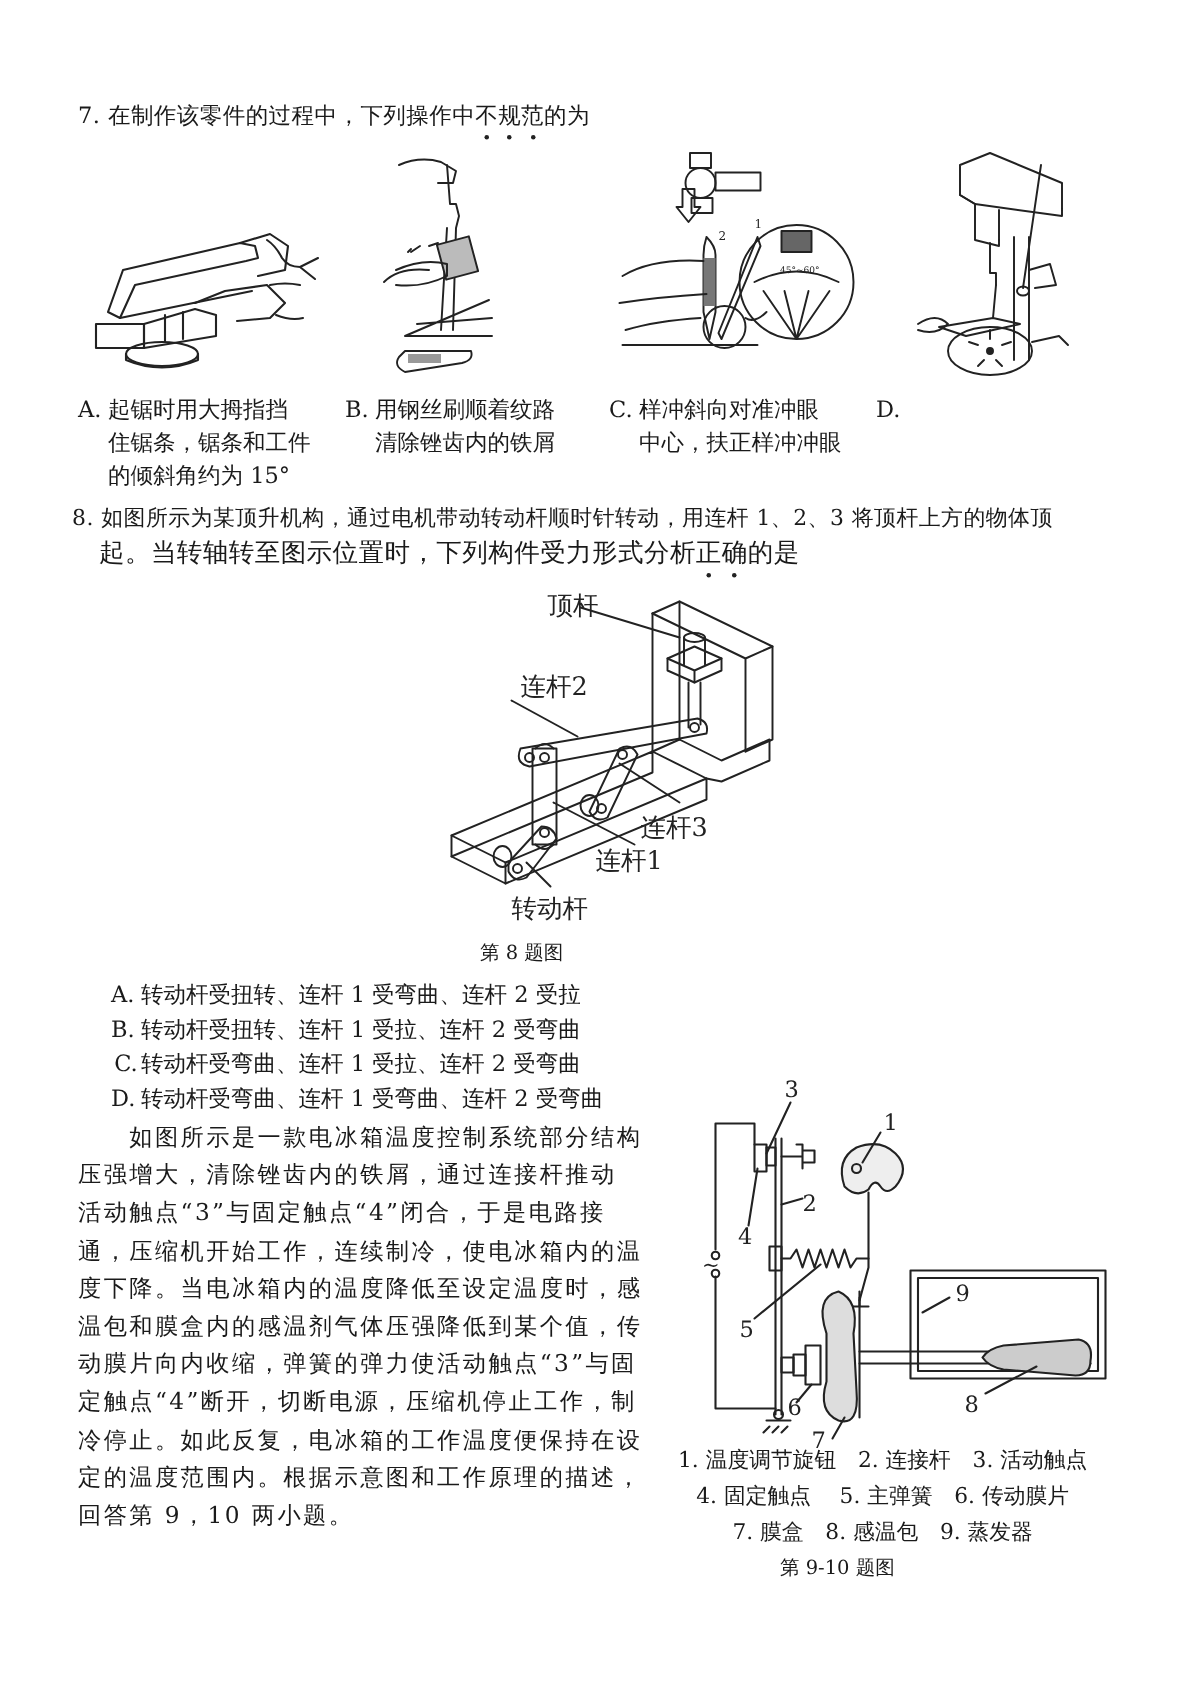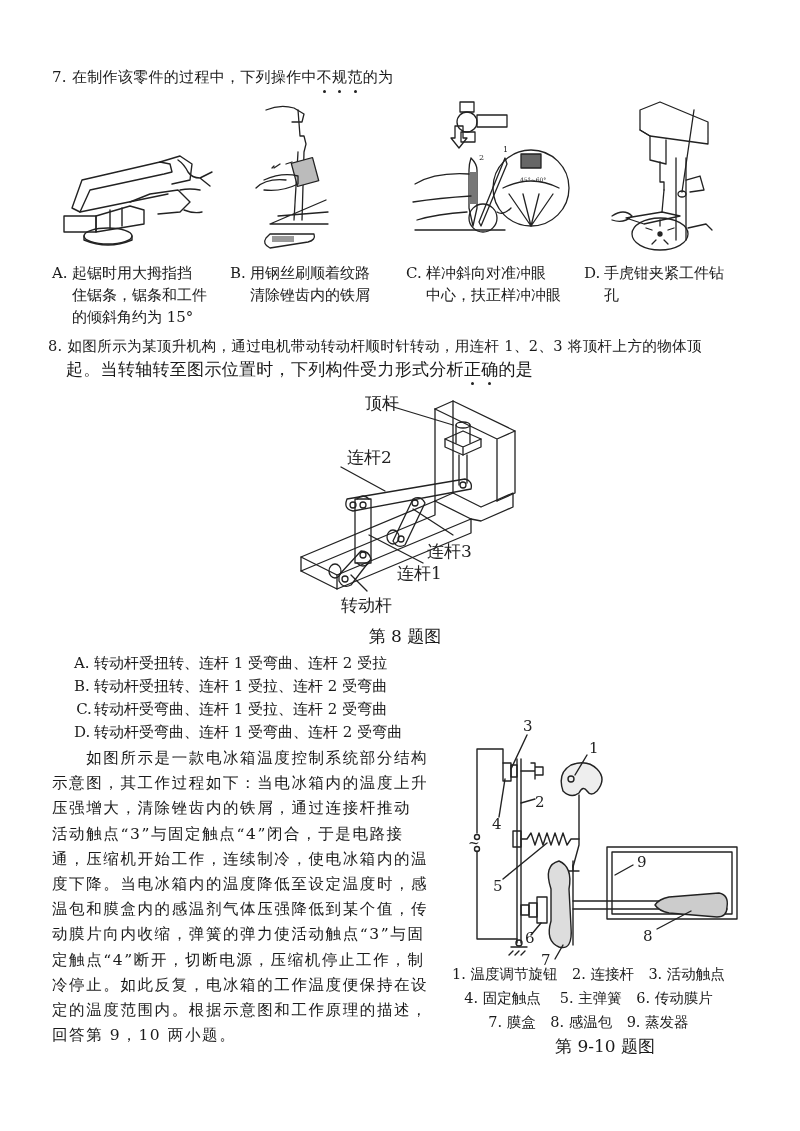--- a/index.html
+++ b/index.html
@@ -11,21 +11,21 @@
     .abs { position: absolute; }
     .line { font-size: 15px; line-height: 22px; white-space: nowrap; letter-spacing: 0.3px; }
     .emph { position: relative; display: inline-block; }
     .emph::after {
       content: ""; position: absolute; left: 50%; bottom: -5px;
       width: 3px; height: 3px; margin-left: -1.5px; border-radius: 50%; background: #222;
     }
     .opt { font-size: 15px; line-height: 22px; }
     .opt-letter { display: inline-block; width: 20px; }
     .opt-text { display: inline-block; vertical-align: top; }
-    .caption { font-size: 17px; line-height: 20px; text-align: center; }
+    .caption { font-size: 13px; line-height: 20px; text-align: left; }
     .para { font-size: 15.5px; line-height: 25.2px; letter-spacing: 1.6px; white-space: nowrap; }
     .legend { font-size: 14.5px; line-height: 24px; white-space: nowrap; }
     svg { overflow: visible; }
     svg text { font-family: "DejaVu Serif", "Liberation Serif", serif; fill: #222; }
   </style>
 </head>
 <body>
 
 <div class="abs line" style="left:52px; top:66px;"><span>7. 在制作该零件的过程中，下列操作中</span><span class="emph">不</span><span class="emph">规</span><span class="emph">范</span><span>的为</span></div>
 
@@ -98,21 +98,21 @@
 <div class="abs opt" style="left:52px; top:262px;">
   <span class="opt-letter">A.</span><span class="opt-text"><div>起锯时用大拇指挡</div><div>住锯条，锯条和工件</div><div>的倾斜角约为 15°</div></span>
 </div>
 <div class="abs opt" style="left:230px; top:262px;">
   <span class="opt-letter">B.</span><span class="opt-text"><div>用钢丝刷顺着纹路</div><div>清除锉齿内的铁屑</div></span>
 </div>
 <div class="abs opt" style="left:406px; top:262px;">
   <span class="opt-letter">C.</span><span class="opt-text"><div>样冲斜向对准冲眼</div><div>中心，扶正样冲冲眼</div></span>
 </div>
 <div class="abs opt" style="left:584px; top:262px;">
-  <span class="opt-letter">D.</span><span class="opt-text"><div>手虎钳夹紧工件钻</div><div>孔</div></span>
+  <span class="opt-letter">D.</span>
 </div>
 
 <div class="abs line" style="left:48px; top:335px; font-size:14.6px;">8. 如图所示为某顶升机构，通过电机带动转动杆顺时针转动，用连杆 1、2、3 将顶杆上方的物体顶</div>
 <div class="abs line" style="left:66px; top:358px; font-size:17px;"><span>起。当转轴转至图示位置时，下列构件受力形式分析</span><span class="emph">正</span><span class="emph">确</span><span>的是</span></div>
 
 <svg class="abs" style="left:285px; top:395px;" width="240" height="225" viewBox="0 0 240 225" fill="none" stroke="#222" stroke-width="1.3" stroke-linejoin="round" stroke-linecap="round">
 
   <path d="M16 162 L150 106 L150 120 L16 176 Z"></path>
   <path d="M16 162 L52 180 L52 194 L16 176"></path>
   <path d="M52 180 L186 124 L186 138 L52 194"></path>
@@ -163,21 +163,20 @@
 </svg>
 <div class="abs caption" style="left:320px; top:626px; width:170px;">第 8 题图</div>
 
 <div class="abs opt" style="left:74px; top:652px;"><span class="opt-letter">A.</span><span>转动杆受扭转、连杆 1 受弯曲、连杆 2 受拉</span></div>
 <div class="abs opt" style="left:74px; top:675px;"><span class="opt-letter">B.</span><span>转动杆受扭转、连杆 1 受拉、连杆 2 受弯曲</span></div>
 <div class="abs opt" style="left:74px; top:698px;text-align:center;"><span class="opt-letter">C.</span><span>转动杆受弯曲、连杆 1 受拉、连杆 2 受弯曲</span></div>
 <div class="abs opt" style="left:74px; top:721px;"><span class="opt-letter">D.</span><span>转动杆受弯曲、连杆 1 受弯曲、连杆 2 受弯曲</span></div>
 
 <div class="abs" style="left:52px; top:746px; width:390px;">
   <div class="para">　　如图所示是一款电冰箱温度控制系统部分结构</div>
-  <div class="para">示意图，其工作过程如下：当电冰箱内的温度上升</div>
   <div class="para">压强增大，清除锉齿内的铁屑，通过连接杆推动</div>
   <div class="para">活动触点“3”与固定触点“4”闭合，于是电路接</div>
   <div class="para">通，压缩机开始工作，连续制冷，使电冰箱内的温</div>
   <div class="para">度下降。当电冰箱内的温度降低至设定温度时，感</div>
   <div class="para">温包和膜盒内的感温剂气体压强降低到某个值，传</div>
   <div class="para">动膜片向内收缩，弹簧的弹力使活动触点“3”与固</div>
   <div class="para">定触点“4”断开，切断电源，压缩机停止工作，制</div>
   <div class="para">冷停止。如此反复，电冰箱的工作温度便保持在设</div>
   <div class="para">定的温度范围内。根据示意图和工作原理的描述，</div>
   <div class="para">回答第 9，10 两小题。</div>

